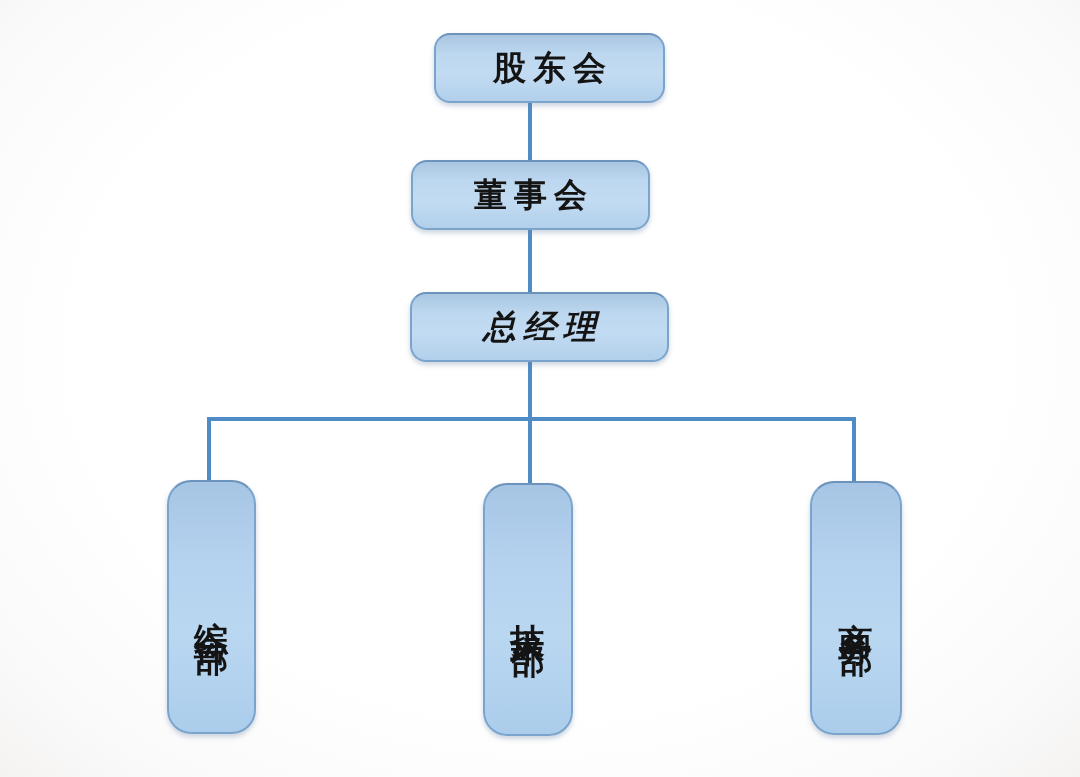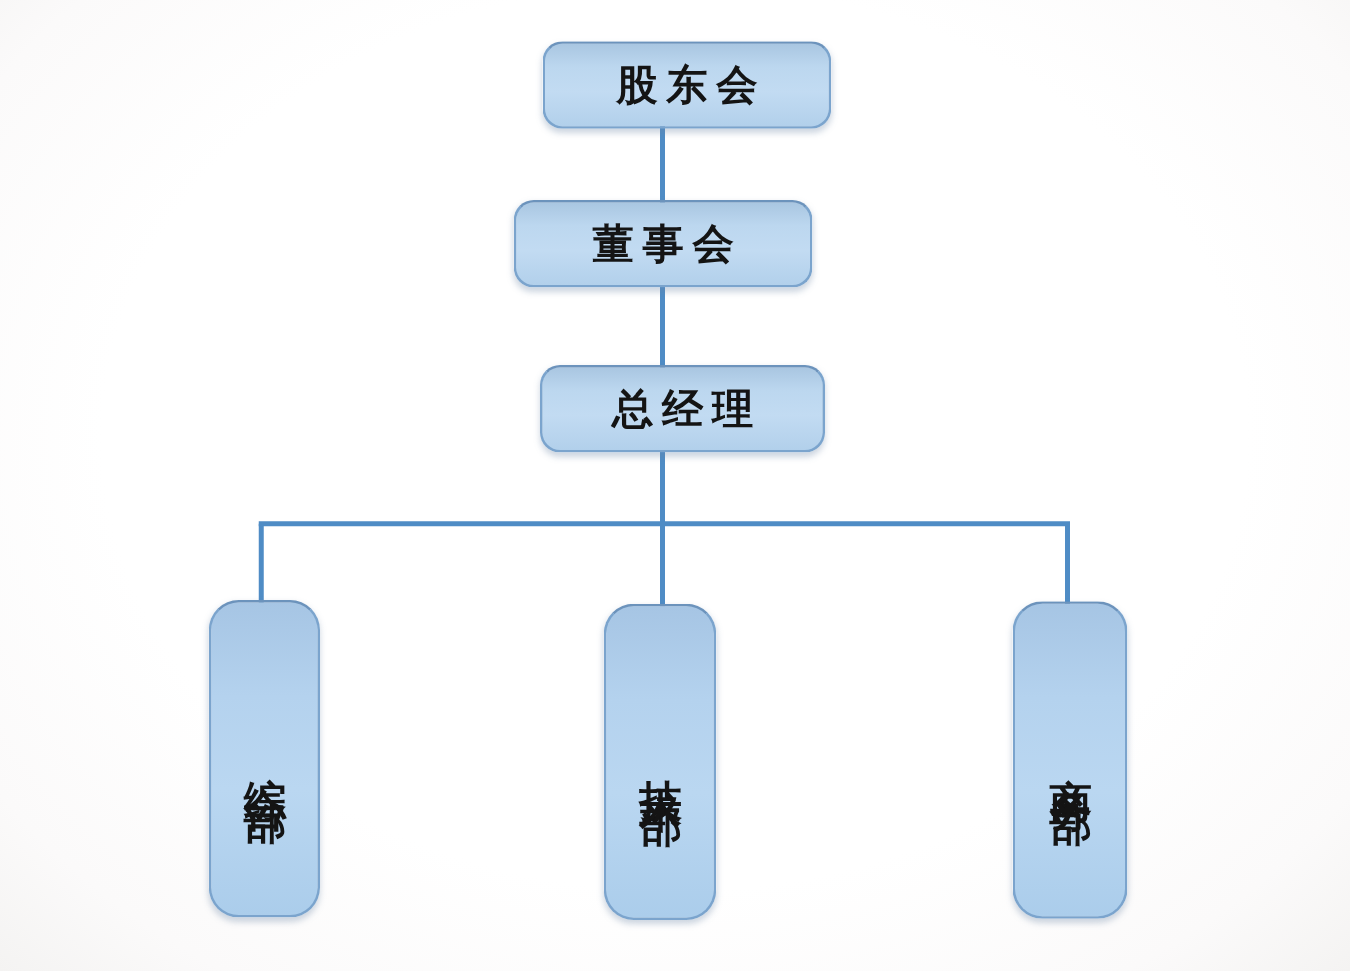--- a/index.html
+++ b/index.html
@@ -54,21 +54,21 @@
   .node-v .v-label {
     writing-mode: vertical-rl;
     text-orientation: upright;
     letter-spacing: 9px;
     line-height: 1;
   }
 
   
   #box-shareholders { left: 434px; top: 33px;  width: 231px; height: 70px; }
   #box-board        { left: 411px; top: 160px; width: 239px; height: 70px; text-align: center; }
-  #box-gm           { left: 432px; top: 292px; width: 228px; height: 70px; }
+  #box-gm           { left: 410px; top: 292px; width: 259px; height: 70px; font-style: italic; }
 
   #conn-sh-board    { left: 528px; top: 101px; height: 61px; }
   #conn-board-gm    { left: 528px; top: 228px; height: 66px; }
   #conn-gm-branch   { left: 528px; top: 360px; height: 59px; }
   #conn-branch      { left: 207px; top: 417px; width: 649px; }
   #conn-drop-left   { left: 207px; top: 419px; height: 63px; }
   #conn-drop-mid    { left: 528px; top: 419px; height: 66px; }
   #conn-drop-right  { left: 852px; top: 419px; height: 64px; }
 
   #box-dept-general { left: 167px; top: 480px; width: 89px; height: 254px; }

